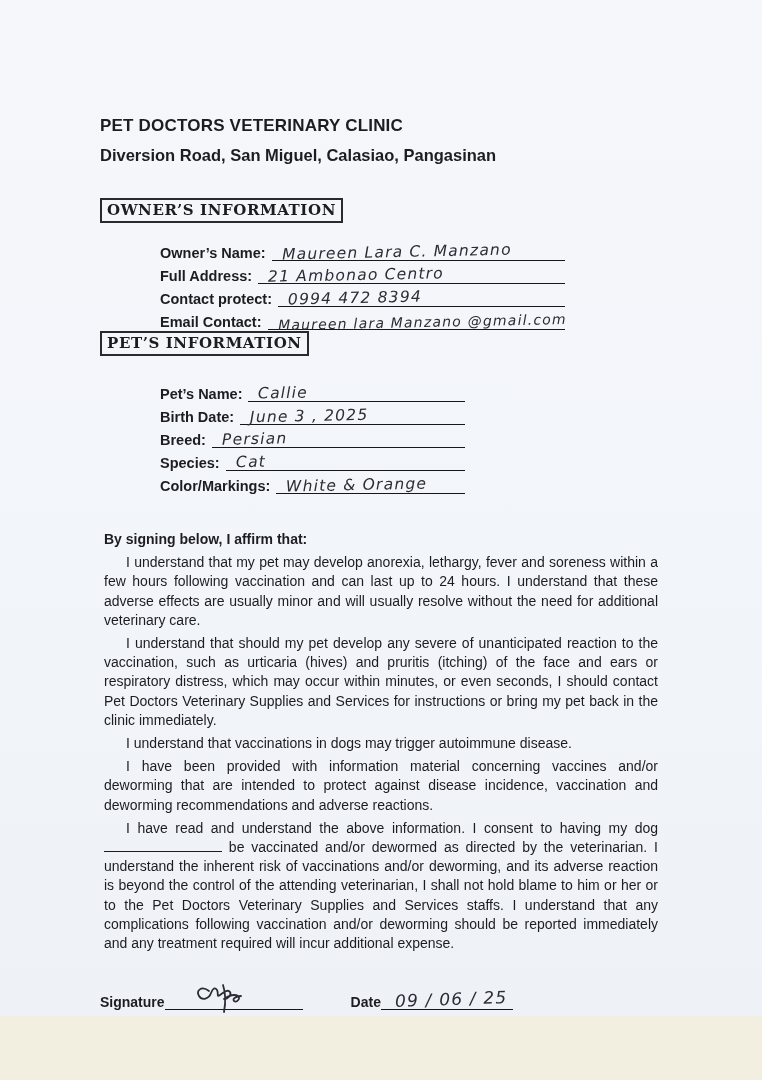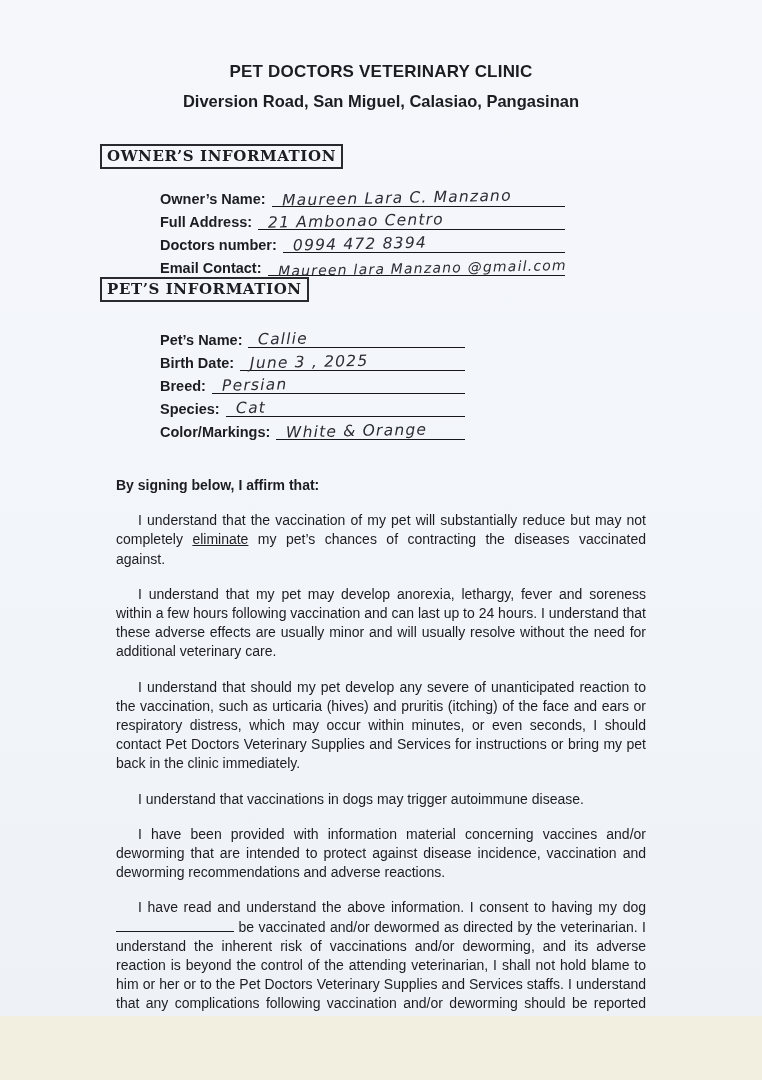--- a/index.html
+++ b/index.html
@@ -8,21 +8,21 @@
     background:#f2efe2;overflow:hidden;
     font-family:"Liberation Sans",sans-serif;color:#1c1c21;
   }
   .paper{
     position:absolute;left:0;top:0;width:762px;height:1016px;
     background:linear-gradient(180deg,#f5f7fb 0%,#f2f5f9 55%,#eef2f7 100%);
     box-shadow:0 2px 4px rgba(0,0,0,0.12);
   }
   .content{position:relative;padding:0 100px;}
   
-  .clinic-header{padding-top:62px;text-align:center;}
+  .clinic-header{padding-top:116px;}
   .clinic-name{font-size:17px;font-weight:bold;letter-spacing:0.2px;margin:0;}
   .clinic-address{font-size:16.5px;font-weight:bold;margin:10px 0 0 0;}
   
   .section-title{
     display:inline-block;margin-top:0;
     font-family:"DejaVu Serif","Liberation Serif",serif;
     font-weight:bold;font-size:15px;letter-spacing:0.6px;
     border:2px solid #2a2a2e;padding:1px 5px 2px 5px;background:transparent;
   }
   .owner-title-wrap{margin-top:33px;}
@@ -46,21 +46,21 @@
     position:relative;display:inline-block;width:11px;height:11px;
     border:1.6px solid #222;margin:0 5px 0 4px;background:transparent;flex:none;
   }
   .cbox .tick{
     position:absolute;left:3px;top:-4px;width:2px;height:17px;
     background:#2c2c36;transform:rotate(22deg);border-radius:1px;
   }
   .glabel{font-size:14.5px;font-weight:bold;}
   
   .body-text{margin-top:36px;font-size:14px;line-height:19.2px;text-align:justify;}
-  .body-text p{margin:16px;text-indent:22px;}
+  .body-text p{margin:4px;text-indent:22px;}
   .body-text p.affirm-heading{font-weight:bold;text-indent:0;}
   .u{text-decoration:underline;}
   .blank{
     display:inline-block;width:118px;height:12px;
     border-bottom:1.4px solid #1c1c21;vertical-align:baseline;
   }
   
   .sign-row{display:flex;align-items:flex-end;margin-top:27px;height:30px;}
   .sig-label,.date-label{font-size:14px;font-weight:bold;white-space:nowrap;}
   .sig-line{position:relative;width:138px;border-bottom:1.6px solid #17171b;height:26px;}
@@ -93,21 +93,21 @@
             <span class="hw">Maureen Lara C. Manzano</span>
           </span>
         </div>
         <div class="frow">
           <span class="flabel">Full Address:</span>
           <span class="fline">
             <span class="hw">21  Ambonao  Centro</span>
           </span>
         </div>
         <div class="frow">
-          <span class="flabel">Doctors number:</span>
+          <span class="flabel">Contact protect:</span>
           <span class="fline">
             <span class="hw">0994 472 8394</span>
           </span>
         </div>
         <div class="frow">
           <span class="flabel">Email Contact:</span>
           <span class="fline">
             <span class="hw small">Maureen lara Manzano @gmail.com</span>
           </span>
         </div>
@@ -145,21 +145,20 @@
         <div class="frow">
           <span class="flabel">Color/Markings:</span>
           <span class="fline">
             <span class="hw">White &amp; Orange</span>
           </span>
         </div>
       </div>
 
       <div class="body-text">
         <p class="affirm-heading">By signing below, I affirm that:</p>
-        <p><span>I understand that the vaccination of my pet will substantially reduce but may not completely </span><span class="u">eliminate</span><span> my pet’s chances of contracting the diseases vaccinated against.</span></p>
         <p>I understand that my pet may develop anorexia, lethargy, fever and soreness within a few hours following vaccination and can last up to 24 hours. I understand that these adverse effects are usually minor and will usually resolve without the need for additional veterinary care.</p>
         <p>I understand that should my pet develop any severe of unanticipated reaction to the vaccination, such as urticaria (hives) and pruritis (itching) of the face and ears or respiratory distress, which may occur within minutes, or even seconds, I should contact Pet Doctors Veterinary Supplies and Services for instructions or bring my pet back in the clinic immediately.</p>
         <p>I understand that vaccinations in dogs may trigger autoimmune disease.</p>
         <p>I have been provided with information material concerning vaccines and/or deworming that are intended to protect against disease incidence, vaccination and deworming recommendations and adverse reactions.</p>
         <p><span>I have read and understand the above information. I consent to having my dog </span><span class="blank"></span><span> be vaccinated and/or dewormed as directed by the veterinarian. I understand the inherent risk of vaccinations and/or deworming, and its adverse reaction is beyond the control of the attending veterinarian, I shall not hold blame to him or her or to the Pet Doctors Veterinary Supplies and Services staffs. I understand that any complications following vaccination and/or deworming should be reported immediately and any treatment required will incur additional expense.</span></p>
       </div>
 
       <div class="sign-row">
         <span class="sig-label">Signature</span>
         <span class="sig-line">

